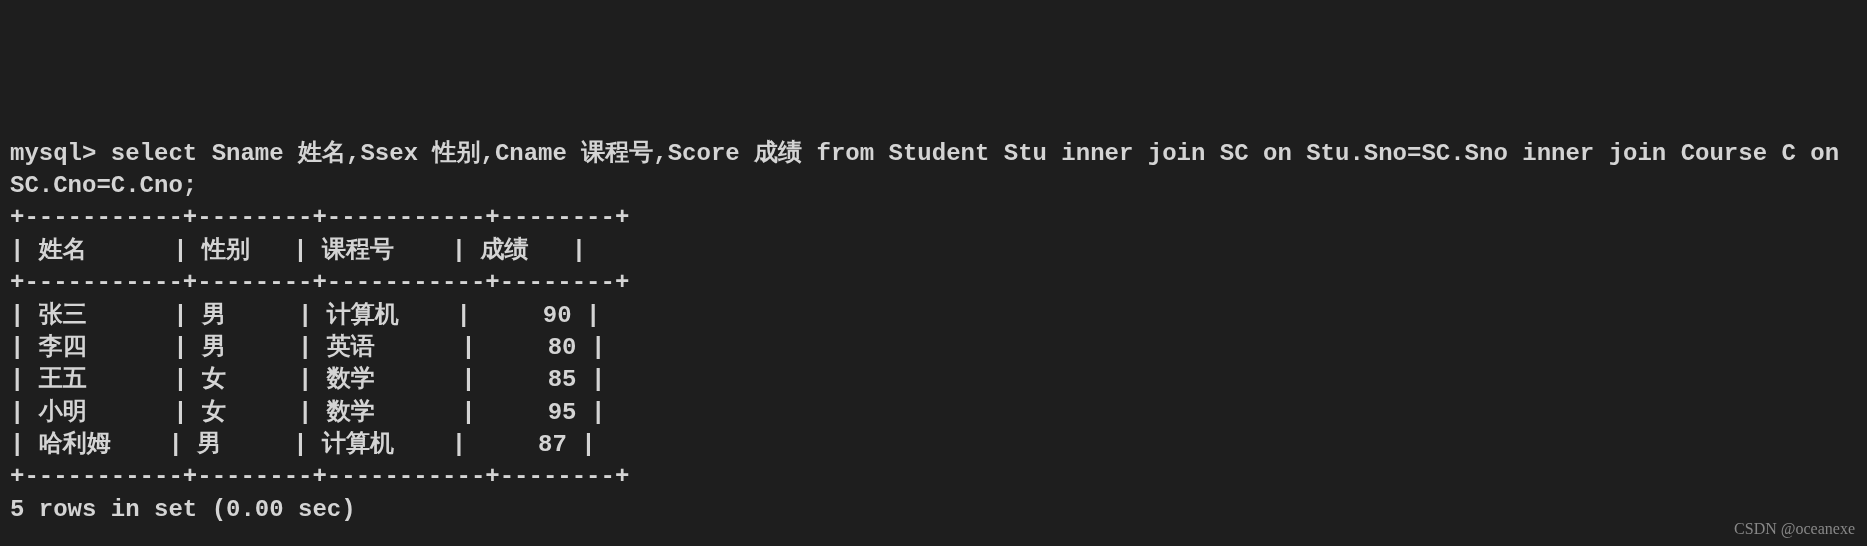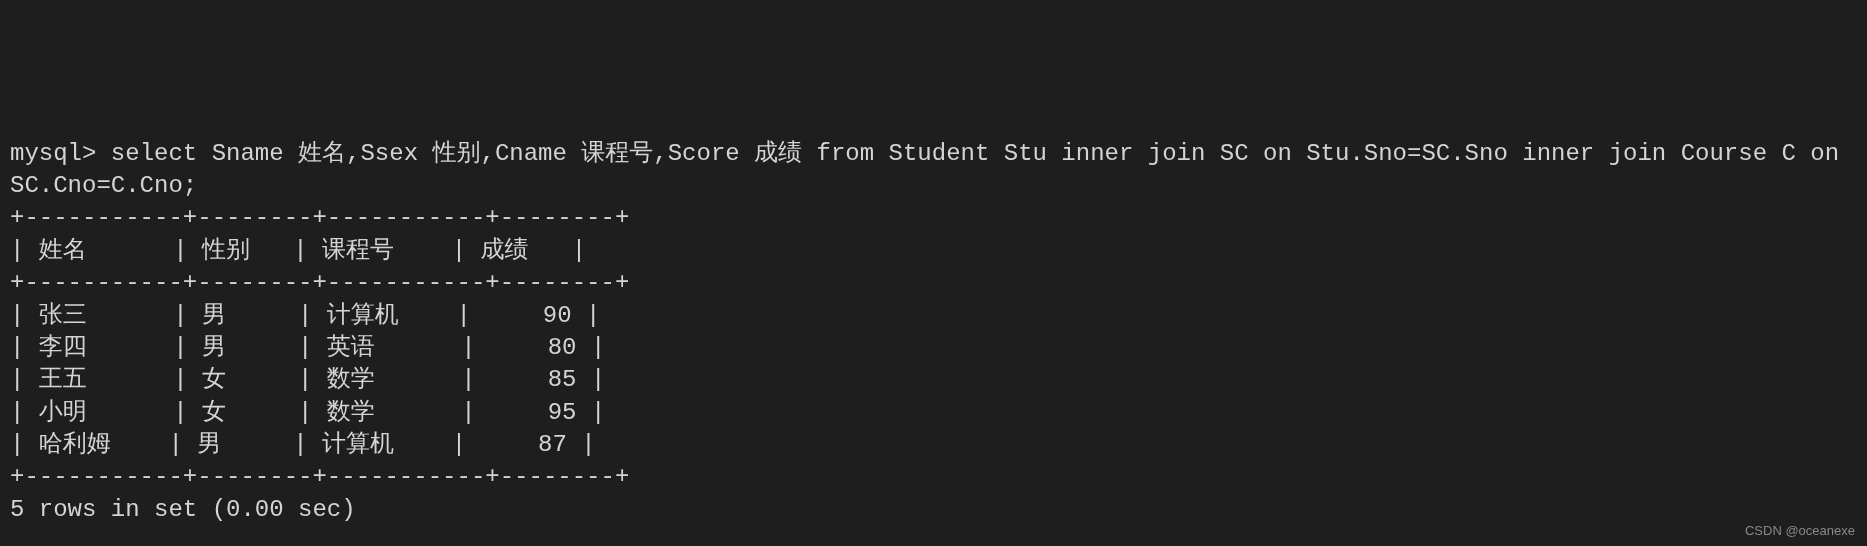--- a/index.html
+++ b/index.html
@@ -16,28 +16,29 @@
       padding: 8px 10px;
       white-space: pre;
       width: 1867px;
       height: 546px;
       position: relative;
       overflow: hidden;
     }
     .terminal-output {
       white-space: pre-wrap;
       word-break: break-all;
+      font-weight: bold;
     }
     .watermark {
       position: absolute;
       bottom: 6px;
       right: 12px;
-      font-size: 13px;
+      font-size: 16px;
       color: #888;
-      font-family: Liberation Sans, sans-serif;
+      font-family: Liberation Serif, serif;
     }
   </style>
 </head>
 <body>
 
 
 
 <div class="terminal-output"><span>mysql&gt;</span> <span>select Sname 姓名,Ssex 性别,Cname 课程号,Score 成绩 from Student Stu inner join SC on Stu.Sno=SC.Sno inner join Course C on SC.Cno=C.Cno;</span>
 <span>+-----------+--------+-----------+--------+</span>
 <span>| 姓名      | 性别   | 课程号    | 成绩   |</span>

